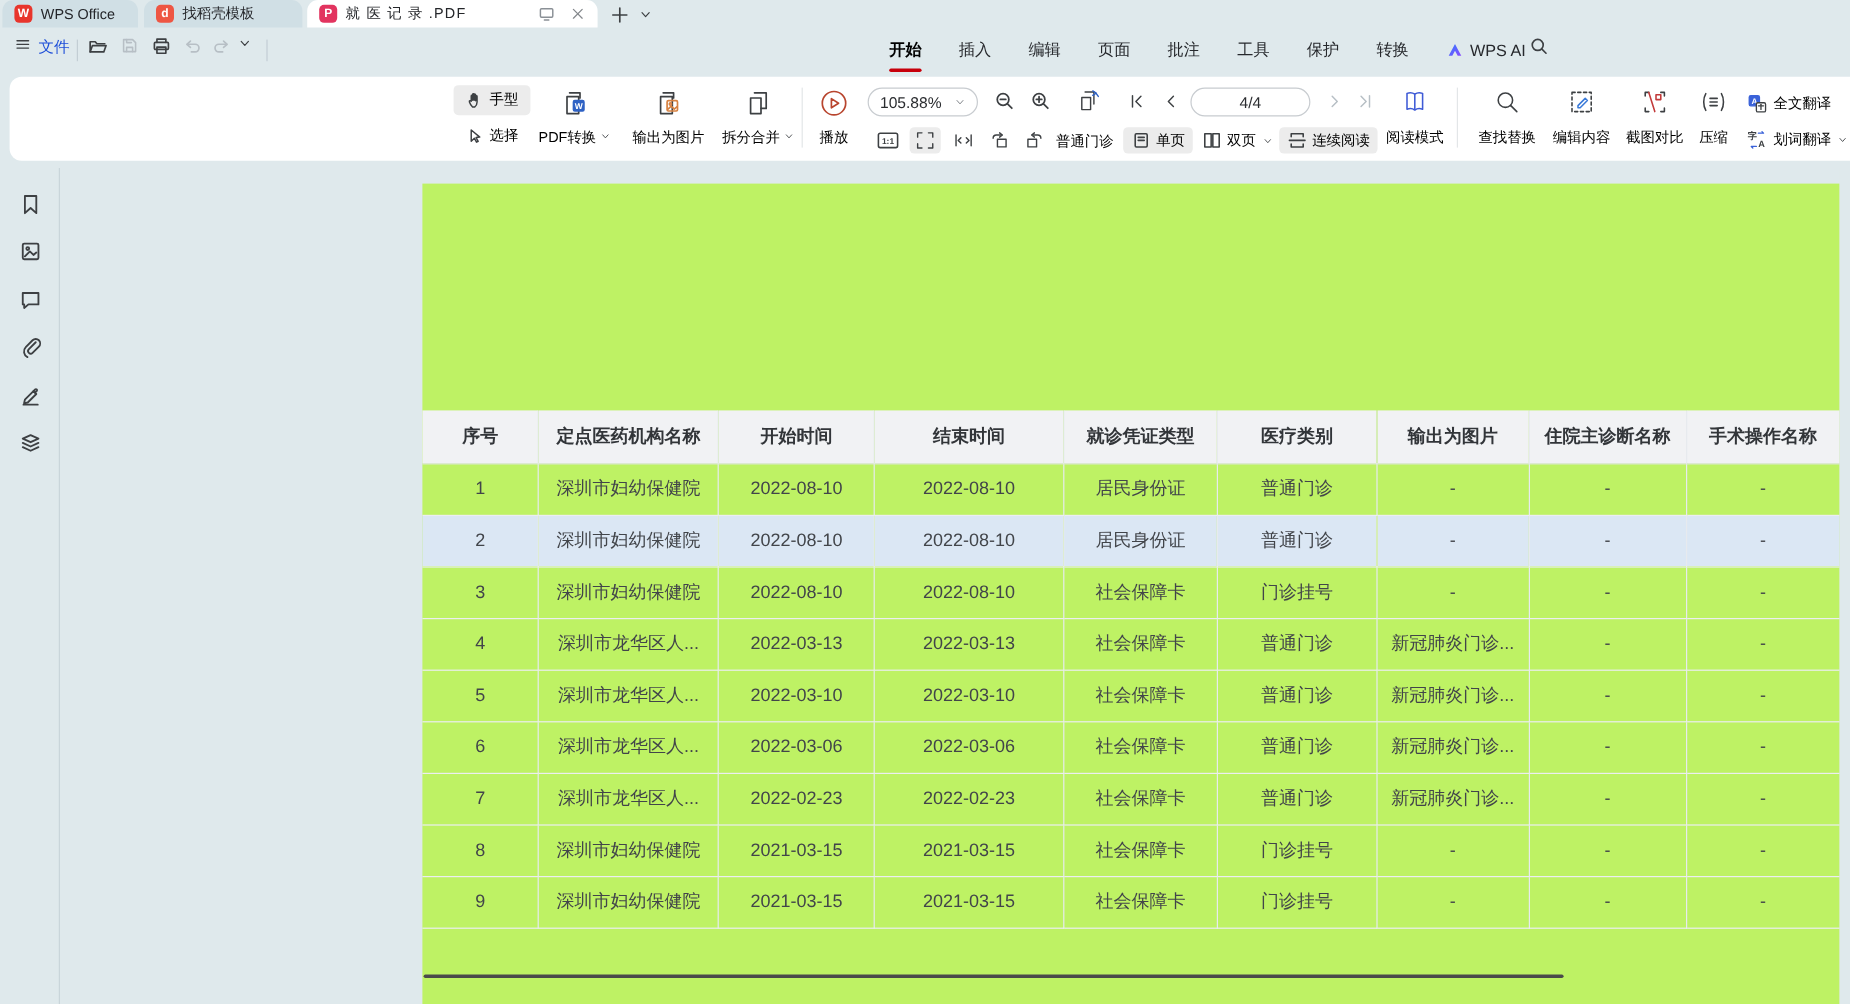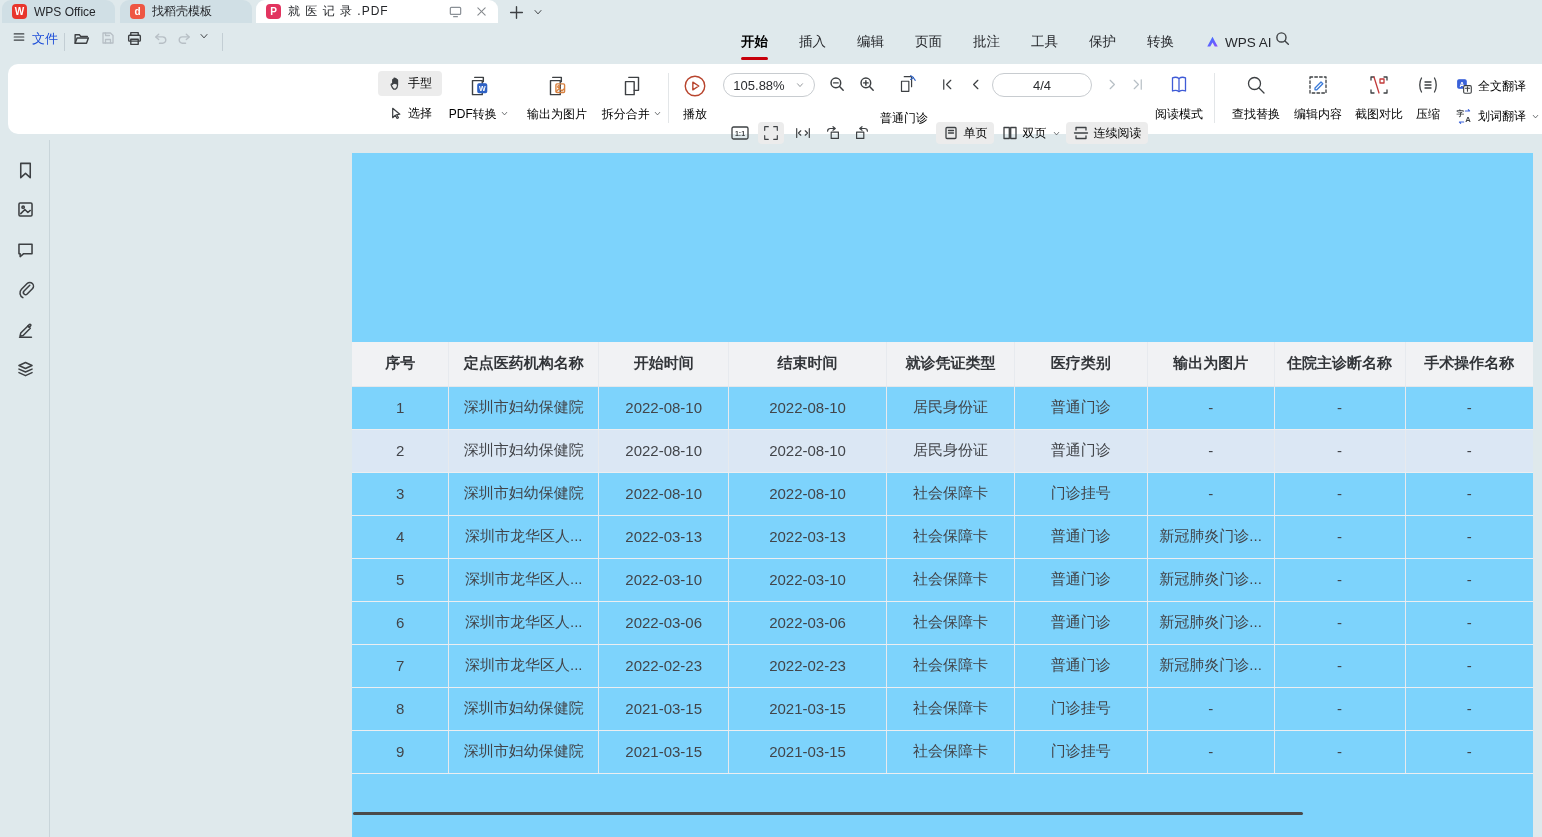--- a/index.html
+++ b/index.html
@@ -32,31 +32,31 @@
 
   
   .ribbon { position:absolute; left:8px; right:0; top:64px; height:70px; background:#ffffff; border-radius:10px 0 0 10px; }
   .rb { position:absolute; display:flex; align-items:center; justify-content:center; }
   .rb-label { font-size:12px; color:#000000; white-space:nowrap; }
   .pill { background:#ececec; border-radius:4px; }
   .bigbtn { position:absolute; top:7px; width:78px; height:56px; display:flex; flex-direction:column; align-items:center; justify-content:space-between; padding:2px 0 4px; }
   .r-divider { position:absolute; top:9px; width:1px; height:50px; background:#e3e6e8; }
   .roundbox { position:absolute; height:24px; border:1px solid #c8ccd0; border-radius:13px; display:flex; align-items:center; justify-content:center; font-size:13px; color:#2b2d30; background:#fff; }
   .navbtn { position:absolute; top:9px; width:22px; height:22px; display:flex; align-items:center; justify-content:center; }
-  .row2btn { position:absolute; top:42px; height:22px; display:flex; align-items:center; justify-content:center; gap:5px;margin-top:16px; }
+  .row2btn { position:absolute; top:42px; height:22px; display:flex; align-items:center; justify-content:center; gap:5px; }
   .stackbtn { display:flex; align-items:center; gap:5px; position:absolute; height:22px; }
 
   
   .sidebar { position:absolute; left:0; top:140px; bottom:0; width:50px; }
   .sidebar::after { content:""; position:absolute; right:0; top:0; bottom:0; width:1px; background:#c9d5da; }
   .side-icon { position:absolute; left:13px; width:24px; height:24px; display:flex; align-items:center; justify-content:center; }
 
   
   .docarea { position:absolute; left:50px; top:140px; right:0; bottom:0; }
-  .page { position:absolute; left:302px; top:13px; width:1181px; bottom:0; background:#7dd3fc; }
+  .page { position:absolute; left:302px; top:13px; width:1181px; bottom:0; background:#bef264; }
   .scrolltrack { position:absolute; right:0; top:0; bottom:0; width:9px; background:#dfe9ec; }
 
   table.pdf-table { position:absolute; left:0; top:189px; border-collapse:collapse; table-layout:fixed; filter:blur(.35px); }
   .pdf-table th, .pdf-table td { border-right:1px solid #e7eaee; border-bottom:1px solid #eceef1; text-align:center; font-size:15px; color:#42454a; height:43px; white-space:nowrap; overflow:hidden; }
   .pdf-table th { background:#f1f2f4; font-weight:bold; color:#323539; height:44px; border-bottom:1px solid #e4e7ea; }
   .pdf-table tr.hl td { background:#dbe7f4; }
   .pdf-table td:last-child, .pdf-table th:last-child { border-right:none; }
   .hscroll-thumb { position:absolute; left:1px; top:659px; width:950px; height:3px; background:#4a4a4a; border-radius:2px; }
 </style>
 </head>

